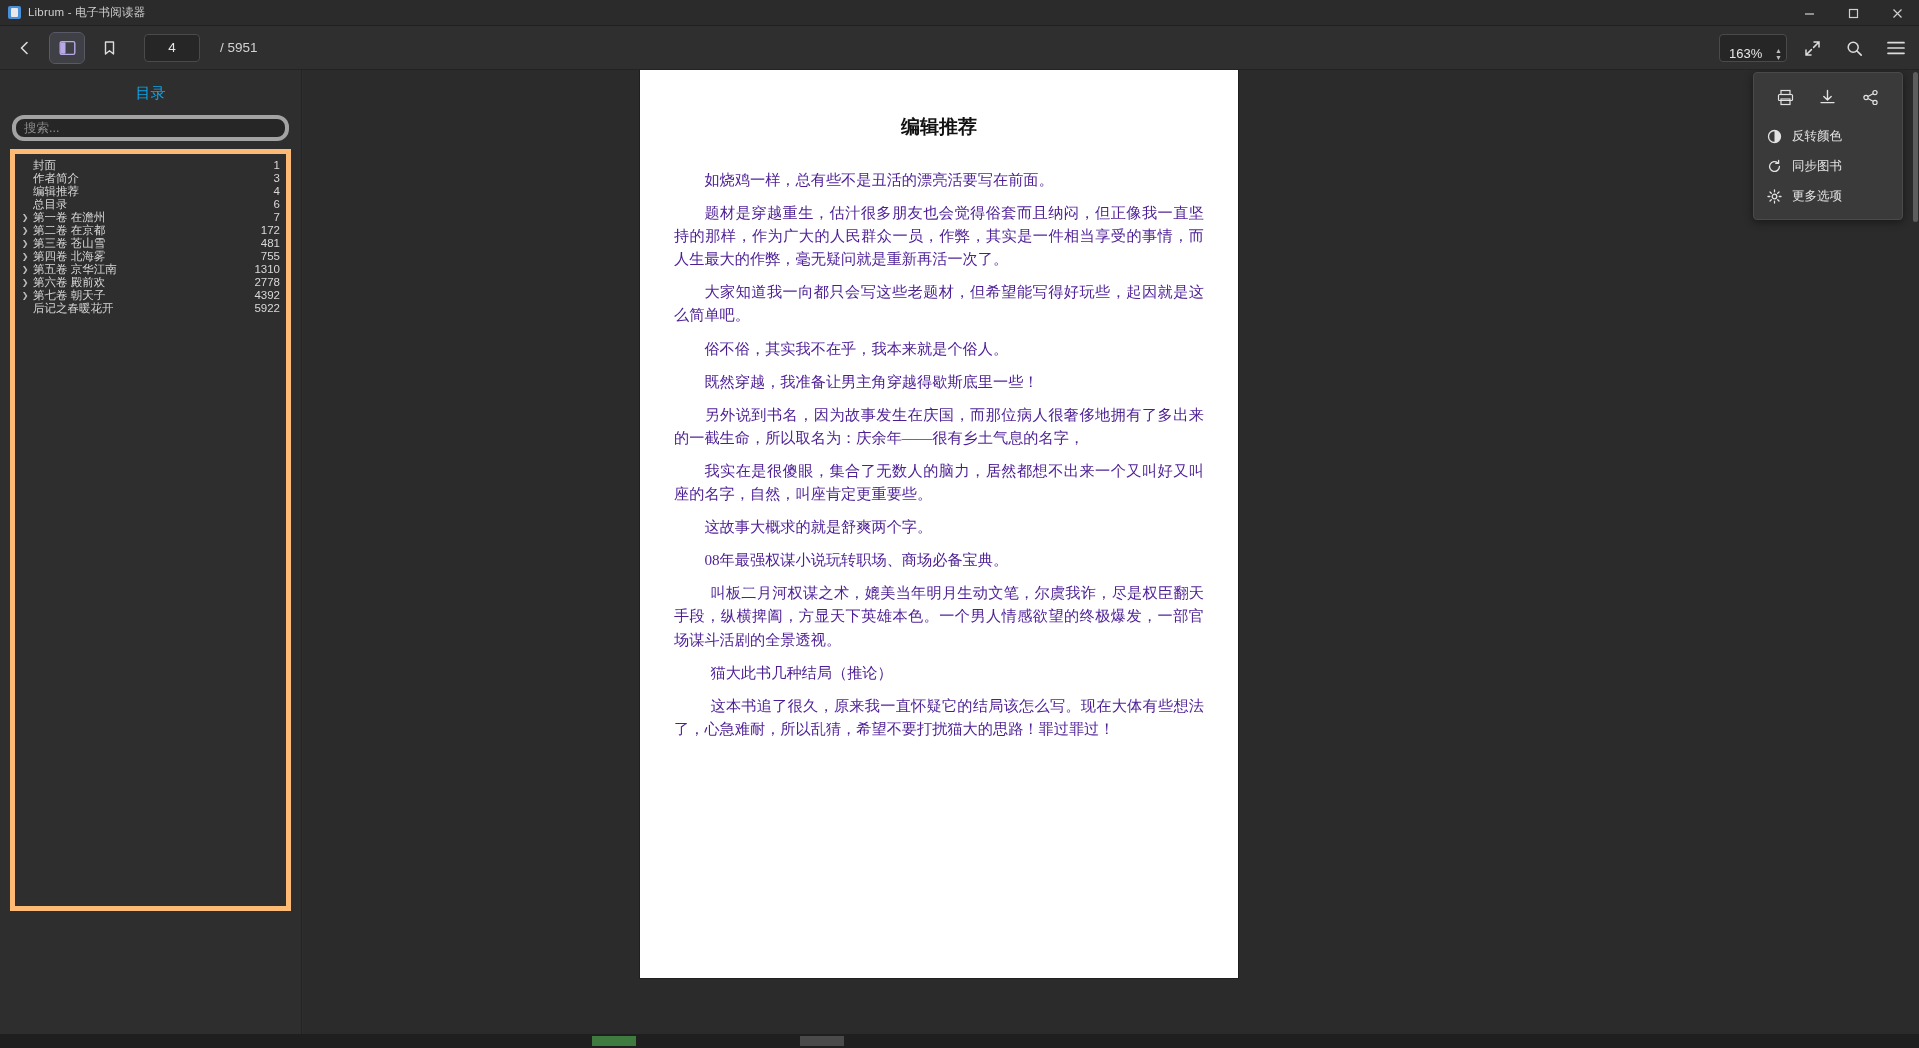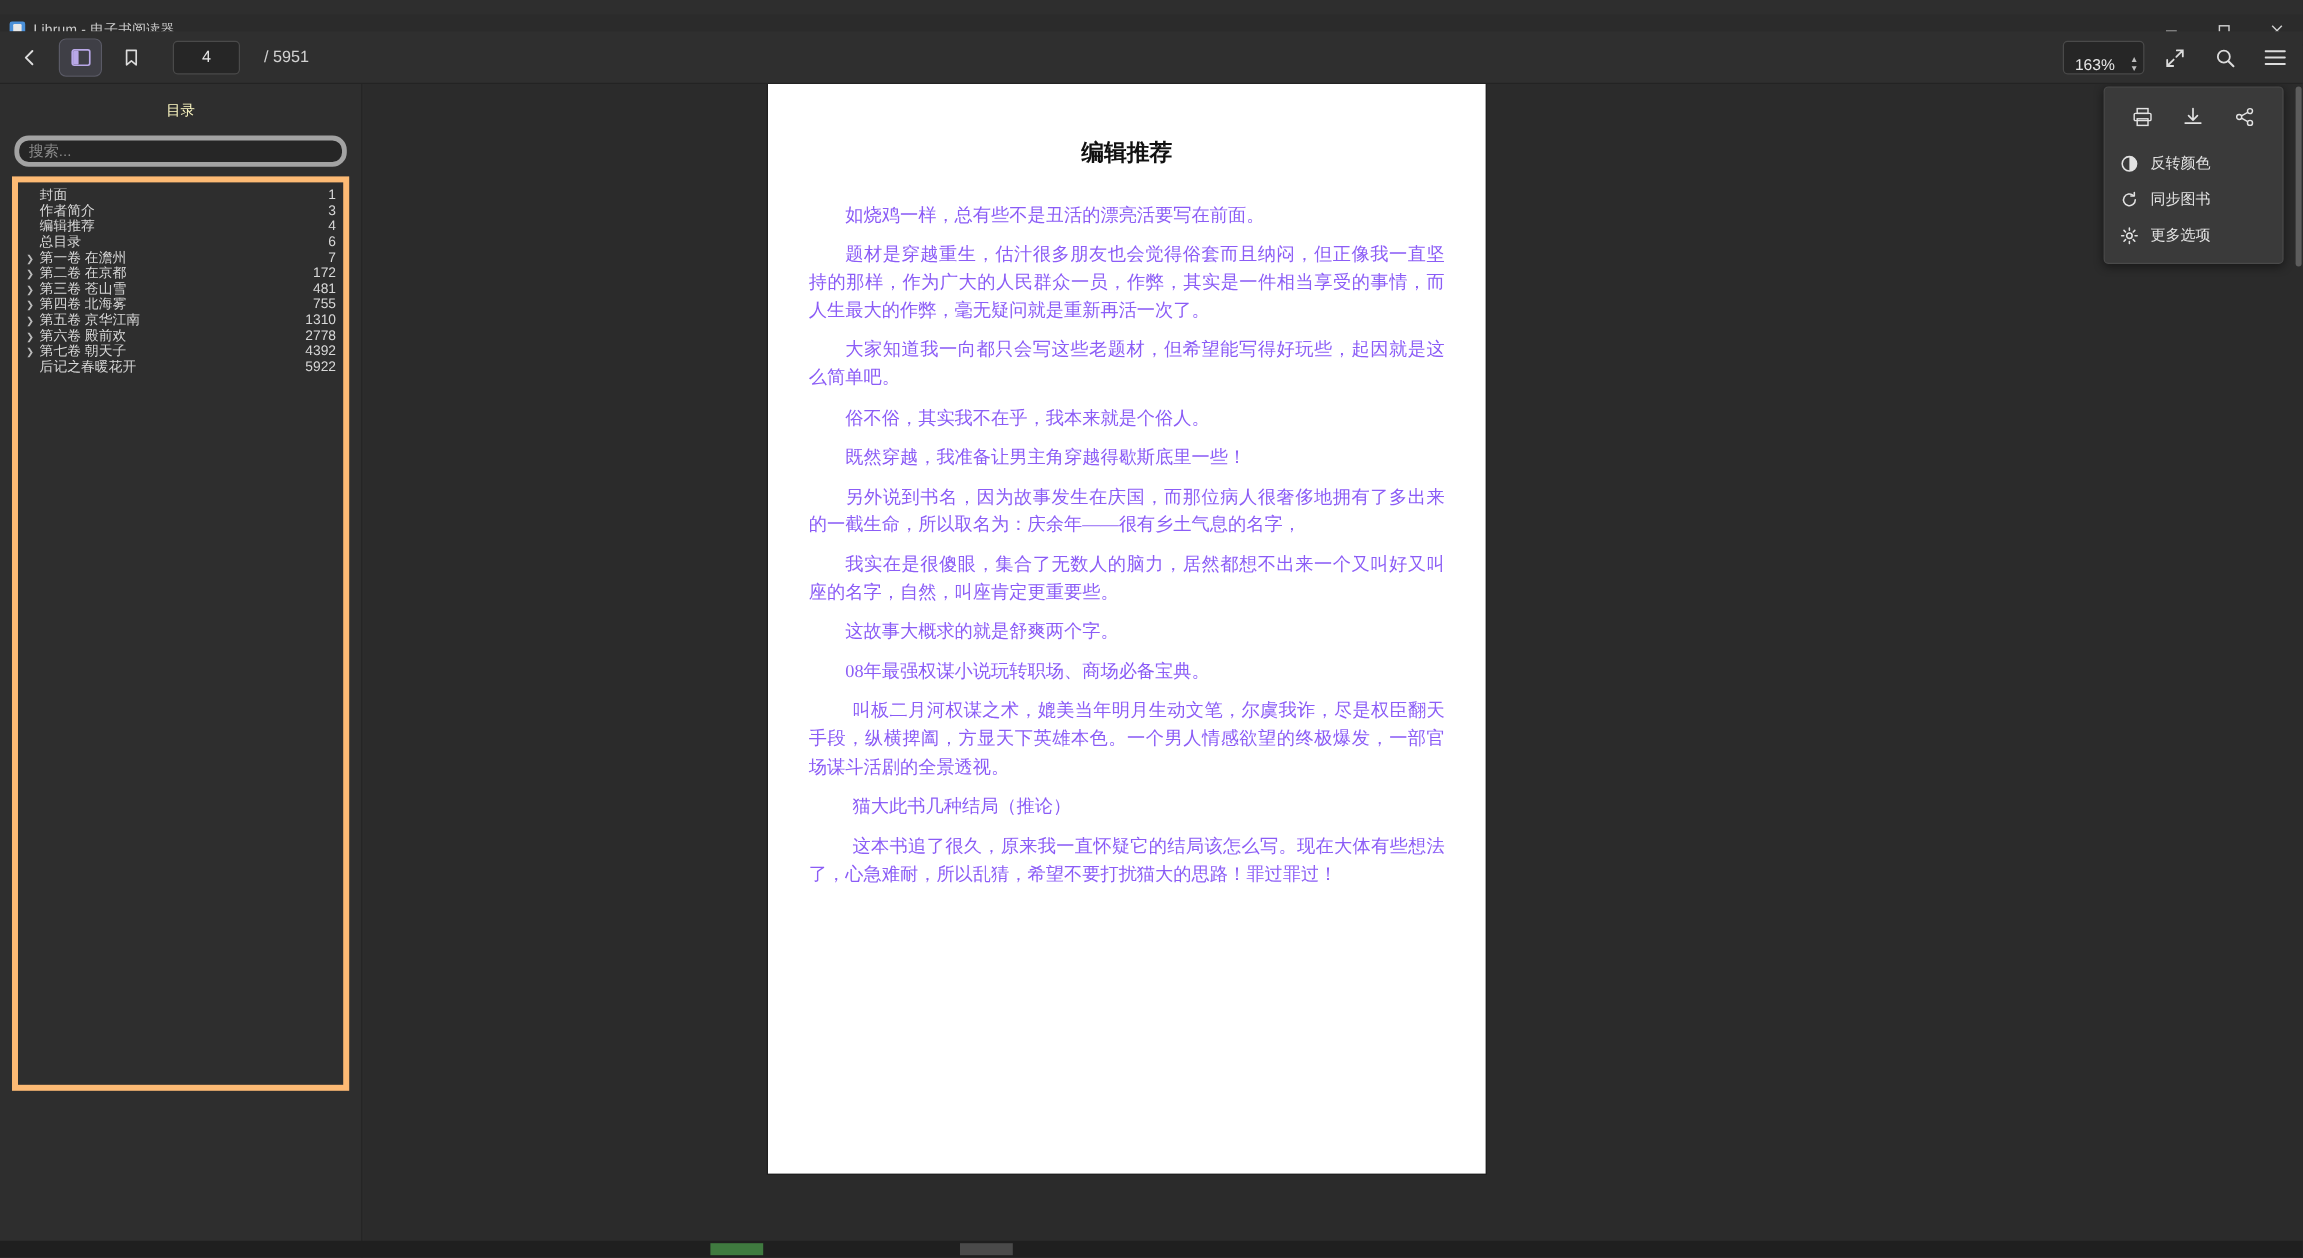--- a/index.html
+++ b/index.html
@@ -6,21 +6,21 @@
   html, body {
     width: 1919px; height: 1048px;
     background: #2b2b2b;
     font-family: "Liberation Sans", sans-serif;
     overflow: hidden;
   }
   #app { position: relative; width: 1919px; height: 1048px; background: #2e2e2e; }
 
   
   .titlebar {
-    position: absolute; top: 12px; left: 0; width: 1919px; height: 26px;
+    position: absolute; top: 0; left: 0; width: 1919px; height: 26px;
     background: #2b2b2b; display: flex; align-items: center;
     border-bottom: 1px solid #202020;
   }
   .titlebar .app-icon {
     width: 13px; height: 13px; margin-left: 8px; margin-right: 7px;
     background: #4a90d9; border-radius: 2px; position: relative; flex: none;
   }
   .titlebar .app-icon:after {
     content: ""; position: absolute; left: 3px; top: 2px; width: 7px; height: 9px;
     background: #e8e8e8; border-radius: 1px;
@@ -61,21 +61,21 @@
   }
   .zoom-val { min-width: 42px; }
   .zoom-spin { display: flex; flex-direction: column; margin-left: 4px; }
   .zoom-spin span { font-size: 7px; line-height: 7px; color: #bdbdbd; }
 
   
   .sidebar {
     position: absolute; left: 0; top: 70px; width: 302px; height: 978px;
     background: #2e2e2e; border-right: 1px solid #232323;
   }
-  .toc-title { text-align: center; color: #fef9c3; font-size: 12px; padding: 14px 0 12px; }
+  .toc-title { text-align: center; color: #0ea5e9; font-size: 15px; padding: 14px 0 12px; }
   .toc-search {
     margin: 0 12px 8px; height: 26px; background: #262626; border: 4px solid #a3a3a3;
     border-radius: 12px; color: #8a8a8a; font-size: 12.5px;
     display: flex; align-items: center; padding-left: 8px;
   }
   .toc-list {
     margin: 3px 10px 0; background: #2e2e2e; border: 5px solid #fdba74;
     height: 762px; overflow: hidden; padding-top: 5px;
   }
   .toc-row {
@@ -96,21 +96,21 @@
   .page {
     position: absolute; left: 337px; top: -12px; width: 598px; height: 920px;
     background: #fff; box-shadow: 0 0 0 1px #1f1f1f;
     padding: 56px 34px 0 34px;
   }
   .page h1 {
     text-align: center; font-size: 19px; font-weight: 700; color: #111;
     margin-bottom: 28px; font-family: "Liberation Serif", serif;
   }
   .page p {
-    font-size: 15.2px; line-height: 1.52; color: #8b5cf6; text-align: justify;
+    font-size: 15.2px; line-height: 1.52; color: #4c1d95; text-align: justify;
     margin-bottom: 10px; text-indent: 2em;
     font-family: "Liberation Serif", serif;
   }
   .page p.indent-wide { text-indent: 2.4em; }
 
   
   .ctx-panel {
     position: absolute; right: 16px; top: 2px; width: 150px;
     background: #3a3a3a; border: 1px solid #4a4a4a; border-radius: 4px;
     box-shadow: 0 2px 8px rgba(0,0,0,.45); padding: 6px 0 8px;

